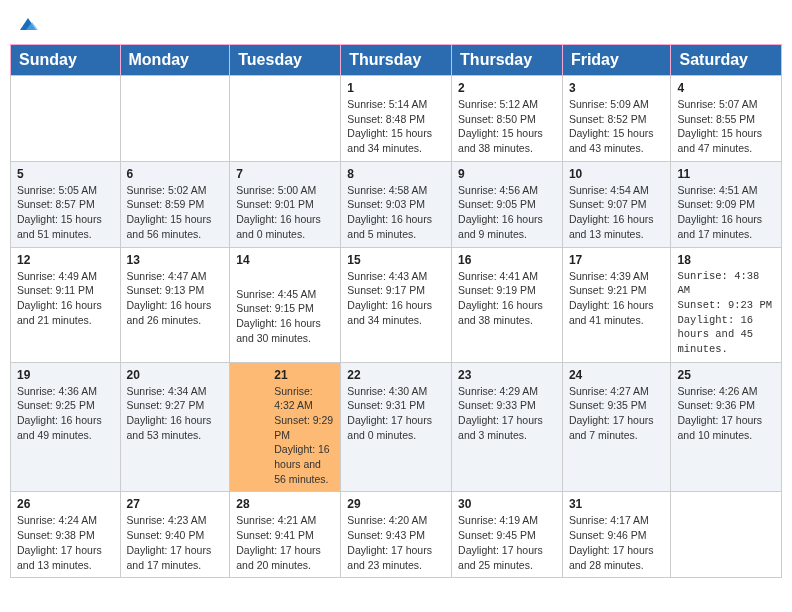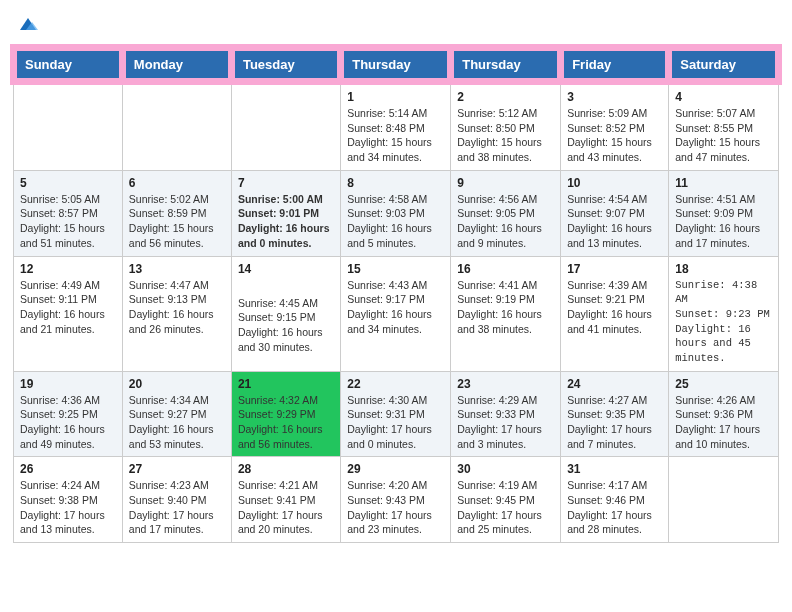--- a/index.html
+++ b/index.html
@@ -37,23 +37,23 @@
     .calendar {
       width: 100%;
       border-collapse: collapse;
       font-size: 11px;
     }
     .calendar th {
       background-color: #2b6cb0;
       color: #fff;
       text-align: left;
       padding: 6px 8px;
-      font-size: 13px;
+      font-size: 16px;
       font-weight: bold;
-      border: 7px solid #f9a8d4;
+      border: 1px solid #f9a8d4;
     }
     .calendar td {
       border: 1px solid #ccc;
       padding: 5px 6px;
       vertical-align: top;
       width: 113px;
       min-height: 70px;
       background: #fff;
     }
     .calendar tr:nth-child(even) td {
@@ -146,21 +146,21 @@
 Daylight: 15 hours and 51 minutes.</div>
         </td>
         <td style="background: rgb(240, 244, 248);">
           <div class="day-number">6</div>
           <div class="day-info" style="white-space: pre-line;">Sunrise: 5:02 AM
 Sunset: 8:59 PM
 Daylight: 15 hours and 56 minutes.</div>
         </td>
         <td style="background: rgb(240, 244, 248);">
           <div class="day-number">7</div>
-          <div class="day-info" style="white-space: pre-line; font-weight: bold;">Sunrise: 5:00 AM
+          <div class="day-info" style="white-space: pre-line;">Sunrise: 5:00 AM
 Sunset: 9:01 PM
 Daylight: 16 hours and 0 minutes.</div>
         </td>
         <td style="background: rgb(240, 244, 248);">
           <div class="day-number">8</div>
           <div class="day-info" style="white-space: pre-line;">Sunrise: 4:58 AM
 Sunset: 9:03 PM
 Daylight: 16 hours and 5 minutes.</div>
         </td>
         <td style="background: rgb(240, 244, 248);">
@@ -232,21 +232,21 @@
           <div class="day-info" style="white-space: pre-line;">Sunrise: 4:36 AM
 Sunset: 9:25 PM
 Daylight: 16 hours and 49 minutes.</div>
         </td>
         <td style="background: rgb(240, 244, 248);">
           <div class="day-number">20</div>
           <div class="day-info" style="white-space: pre-line;">Sunrise: 4:34 AM
 Sunset: 9:27 PM
 Daylight: 16 hours and 53 minutes.</div>
         </td>
-        <td style="background: #22c55e;">
+        <td style="background: #fdba74; padding-left: 44px;">
           <div class="day-number">21</div>
           <div class="day-info" style="white-space: pre-line;">Sunrise: 4:32 AM
 Sunset: 9:29 PM
 Daylight: 16 hours and 56 minutes.</div>
         </td>
         <td style="background: rgb(240, 244, 248);">
           <div class="day-number">22</div>
           <div class="day-info" style="white-space: pre-line;">Sunrise: 4:30 AM
 Sunset: 9:31 PM
 Daylight: 17 hours and 0 minutes.</div>

